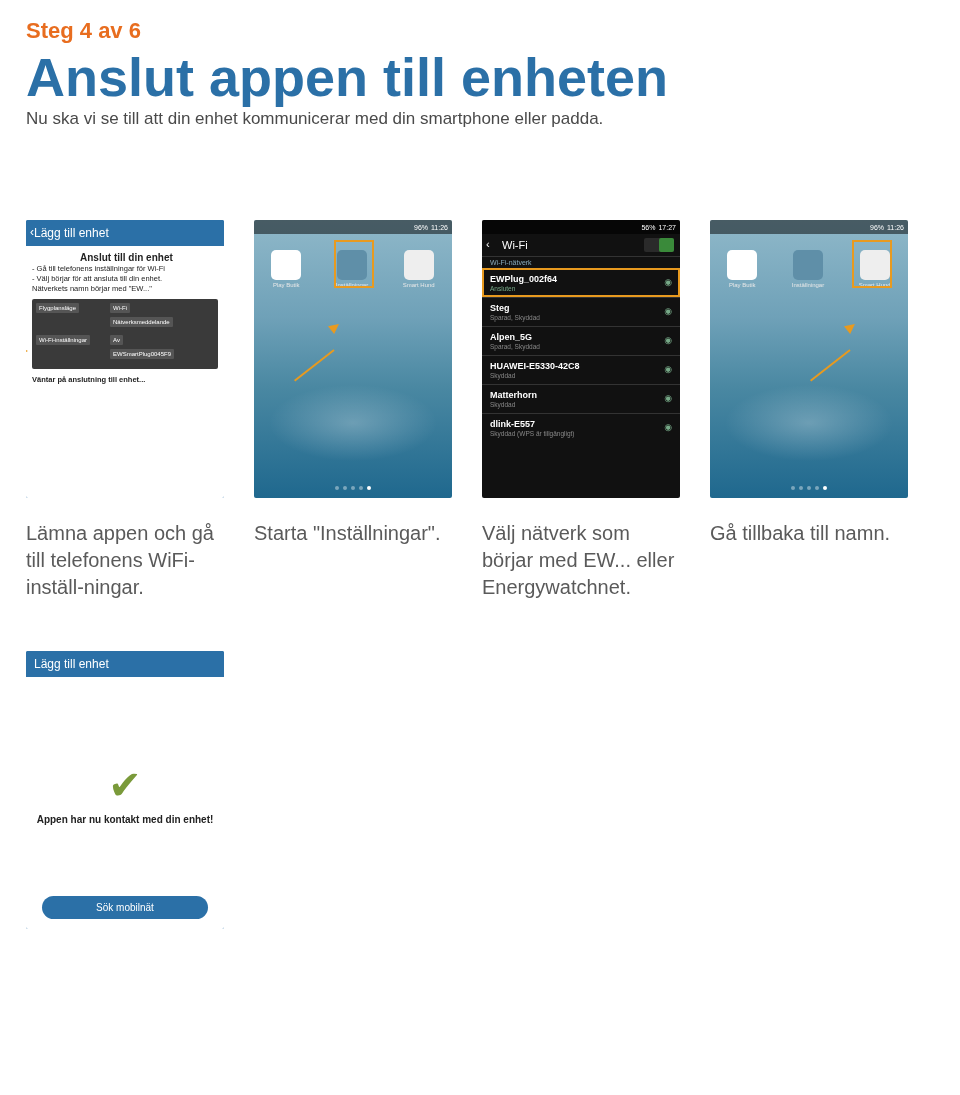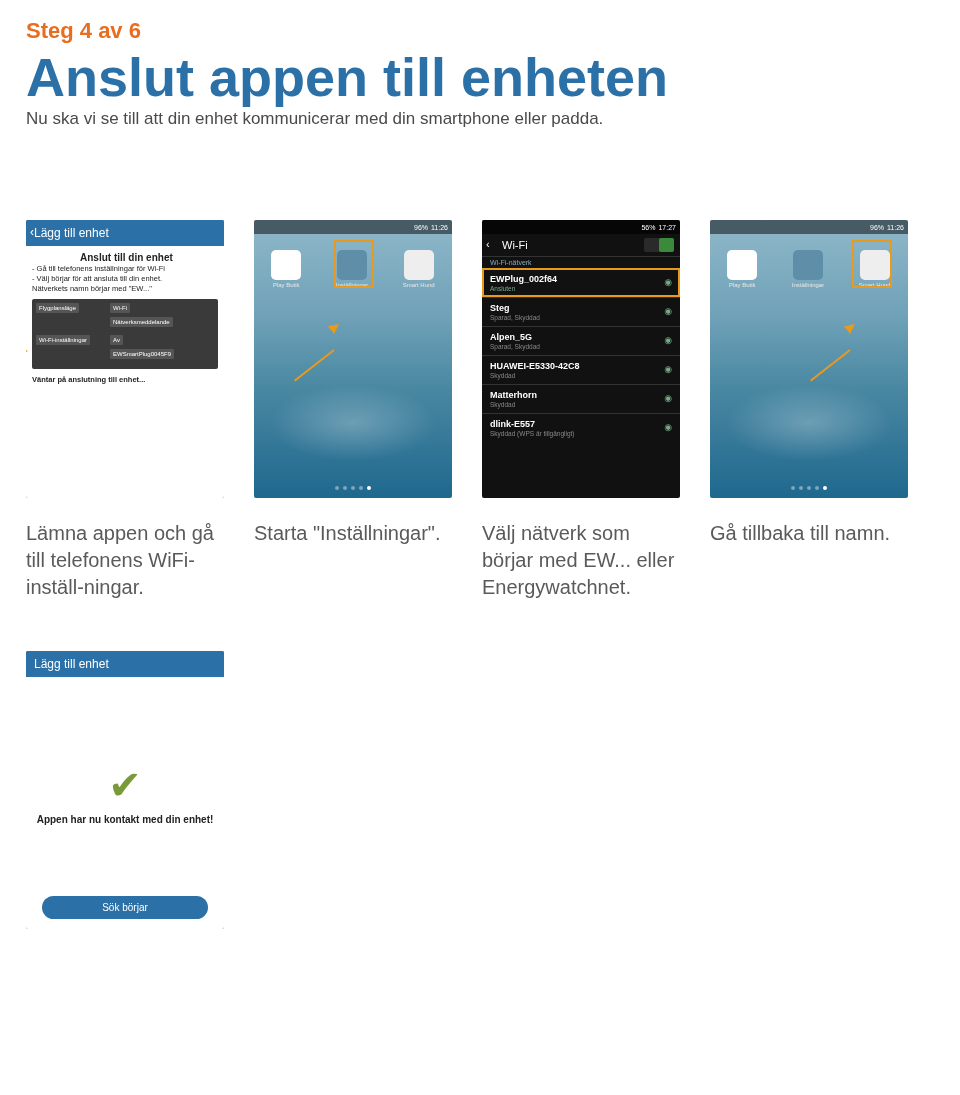--- a/index.html
+++ b/index.html
@@ -226,17 +226,17 @@
 
 <div class="row row2">
   <div class="col">
     <div class="thumb s5" style="background:#2b70a7;">
       <div class="hdr">
         <span>Lägg till enhet</span>
       </div>
       <div class="panel">
         <div class="check">✔</div>
         <div class="msg">Appen har nu kontakt med din enhet!</div>
-        <div class="btn">Sök börjar</div>
+        <div class="btn">Sök mobilnät</div>
       </div>
     </div>
   </div>
 </div>
 
 </body></html>

